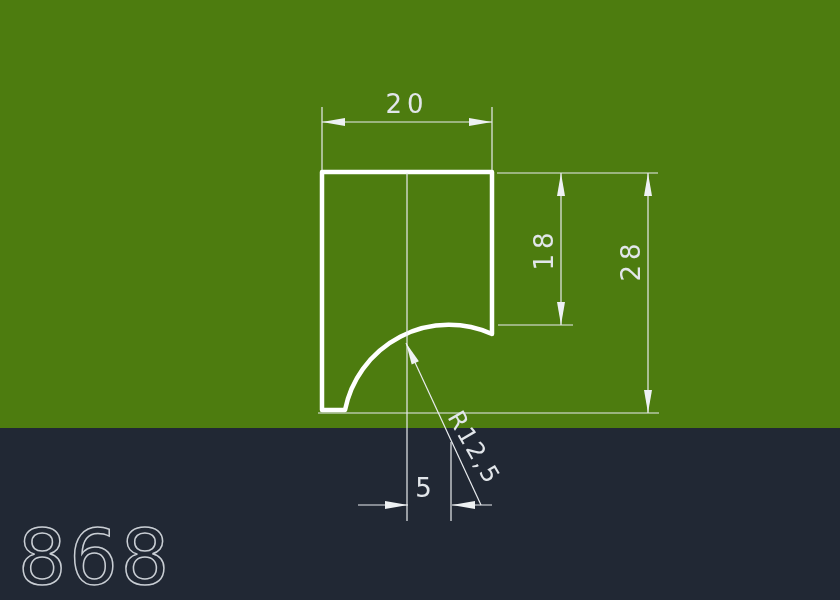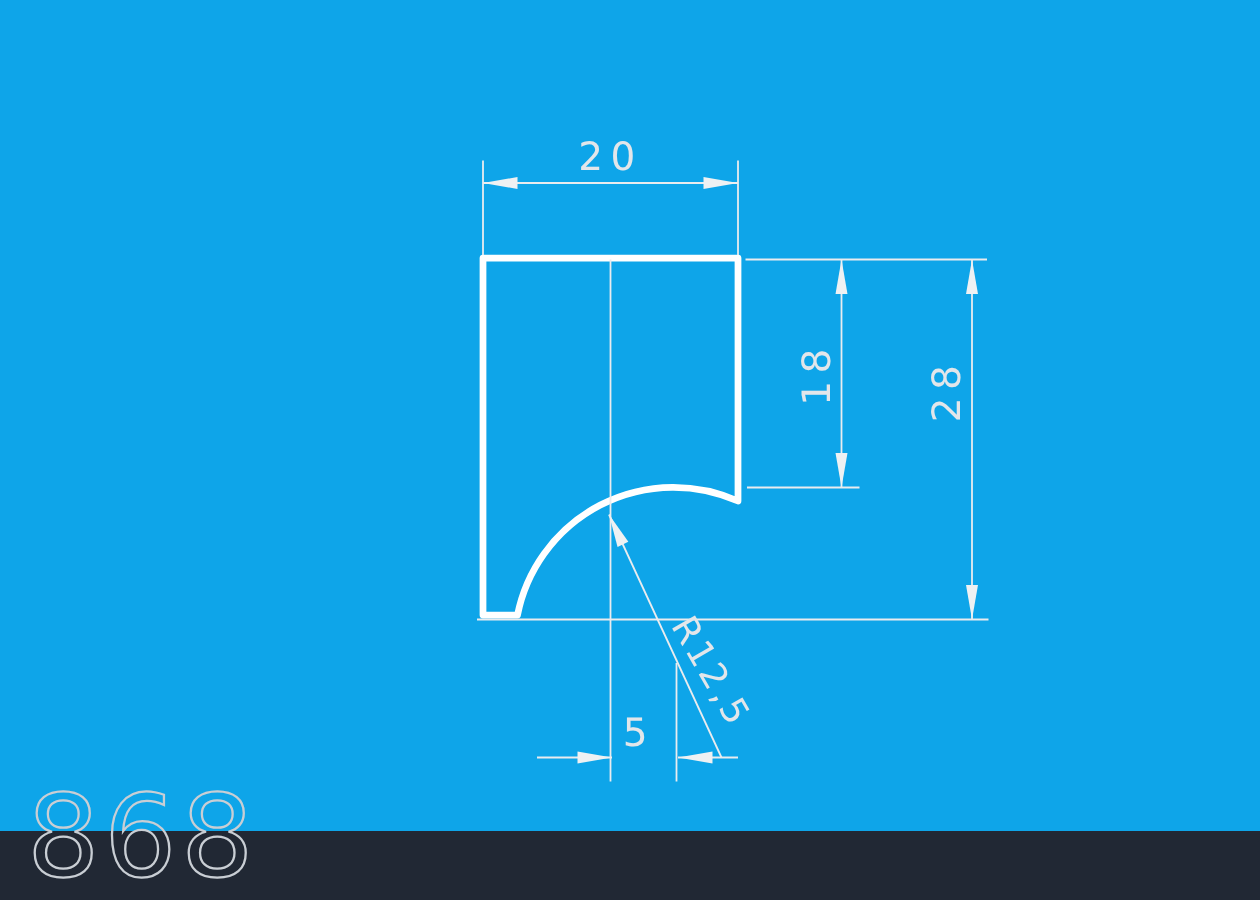--- a/index.html
+++ b/index.html
@@ -7,22 +7,22 @@
     padding: 0;
     background: #212834;
     width: 840px;
     height: 600px;
     overflow: hidden;
     font-family: "DejaVu Sans", sans-serif;
   }
   .canvas {
     position: relative;
     width: 840px;
-    height: 554px;
-    background: #0ea5e9;
+    height: 428px;
+    background: #4d7c0f;
   }
   svg { display: block; }
   .thick {
     fill: none;
     stroke: #ffffff;
     stroke-width: 4.5;
     stroke-linejoin: round;
     stroke-linecap: round;
   }
   .thin {

